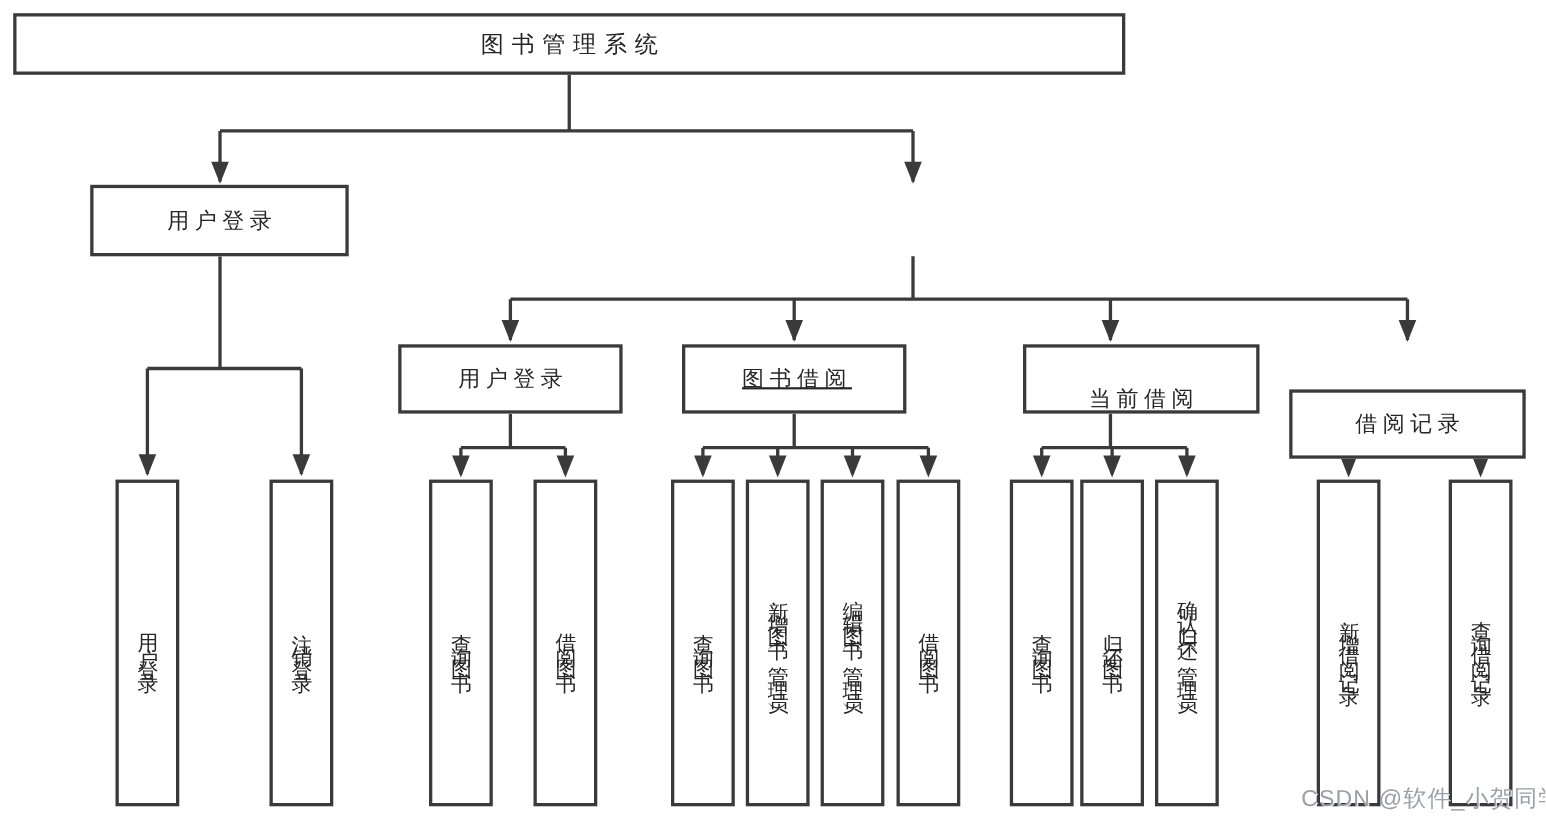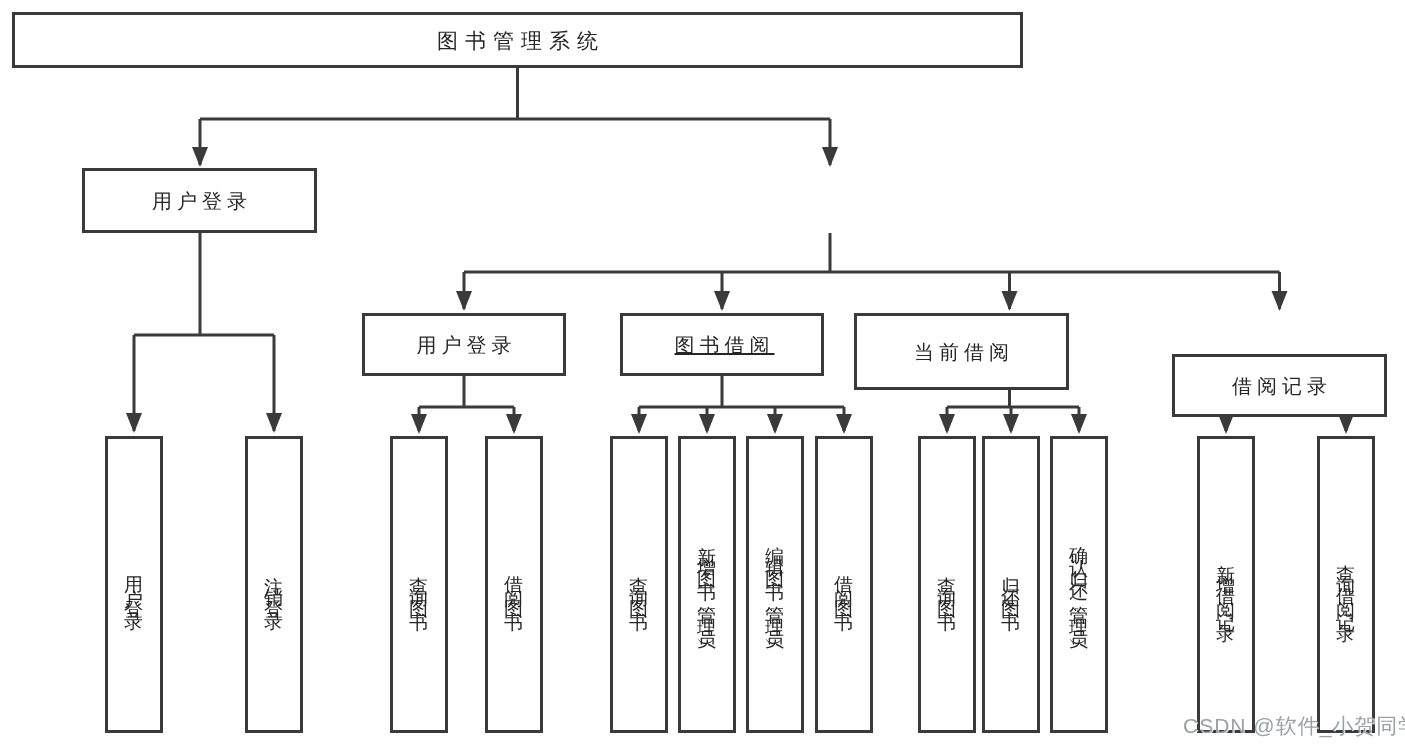--- a/index.html
+++ b/index.html
@@ -129,21 +129,21 @@
   <div class="hbox" style="left:82px; top:168px; width:235px; height:65px;">
     <span>用户登录</span>
   </div>
 
   <div class="hbox" style="left:362px; top:313px; width:204px; height:63px;">
     <span>用户登录</span>
   </div>
   <div class="hbox" style="left:620px; top:313px; width:204px; height:63px;text-decoration:underline;">
     <span>图书借阅</span>
   </div>
-  <div class="hbox" style="left:854px; top:313px; width:215px; height:77px;">
+  <div class="hbox" style="left:930px; top:313px; width:215px; height:63px;align-items:flex-end;">
     <span>当前借阅</span>
   </div>
   <div class="hbox" style="left:1172px; top:313px; width:215px; height:63px;margin-top:41px;">
     <span>借阅记录</span>
   </div>
 
   <div class="vbox" style="left:105px;">
     <span>用户登录</span>
   </div>
   <div class="vbox" style="left:245px;">

